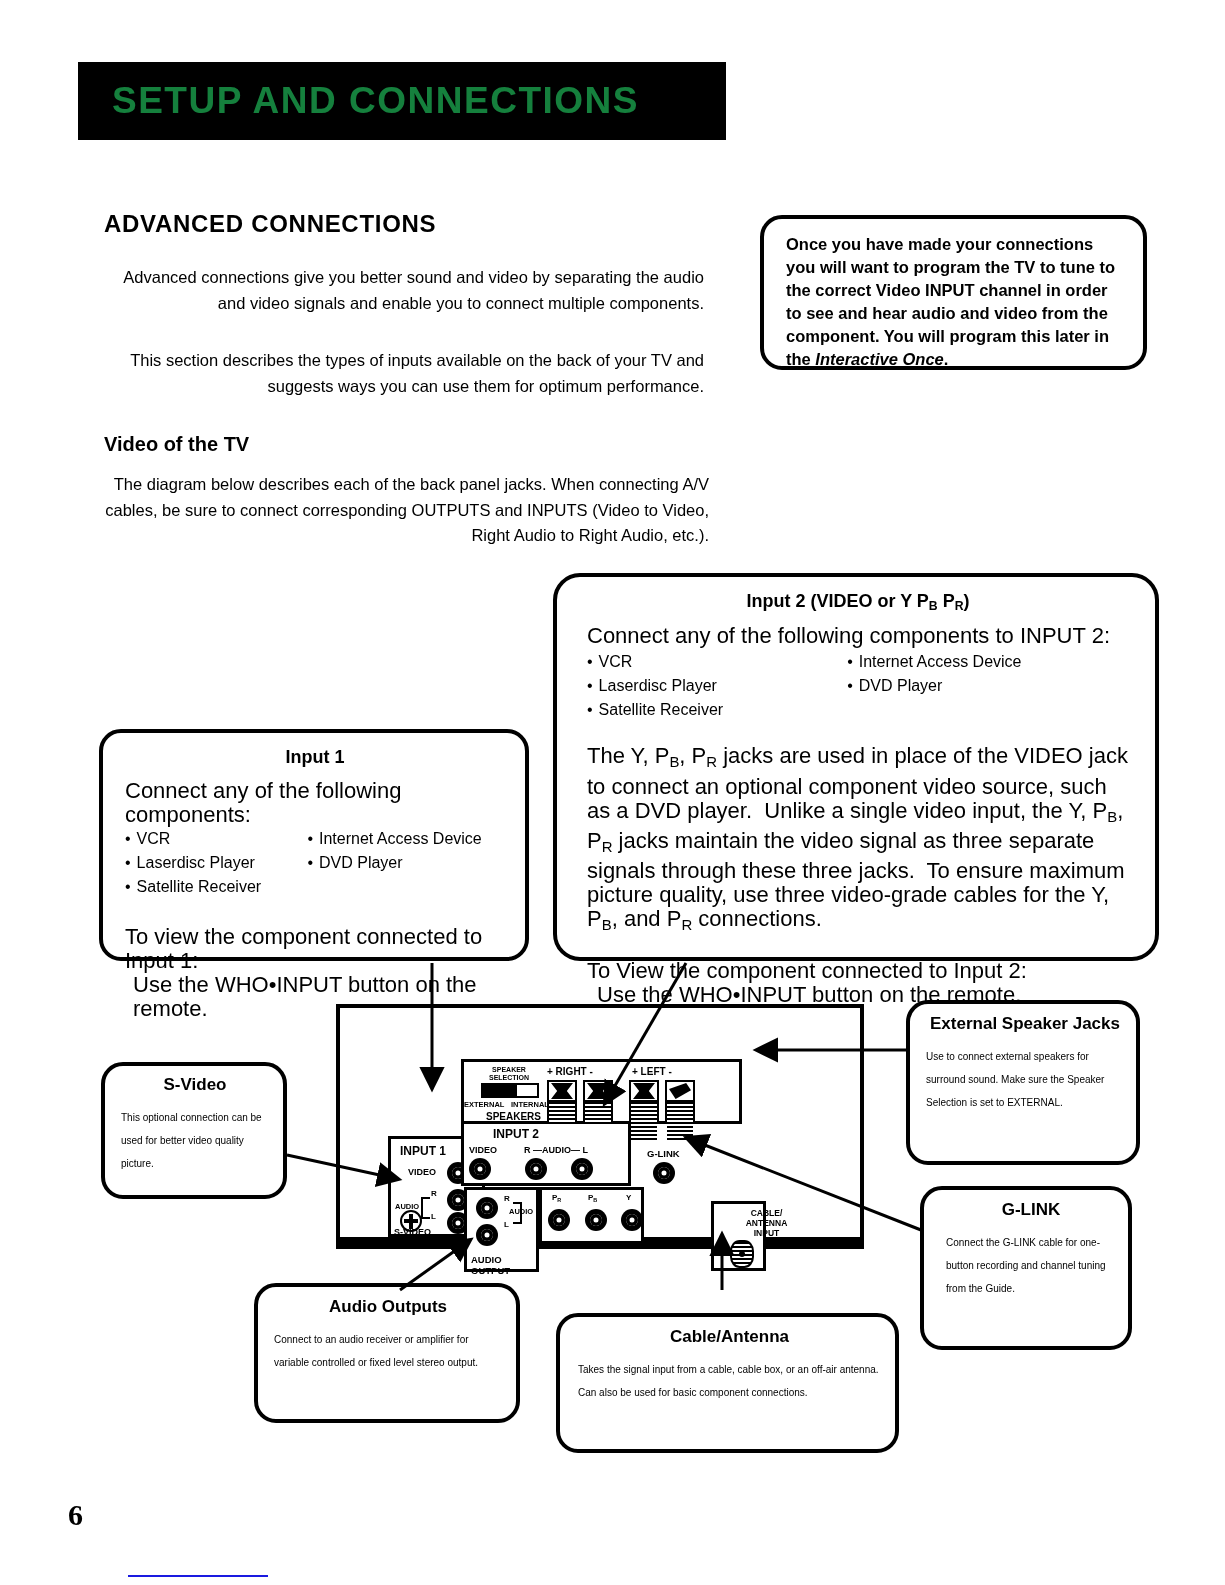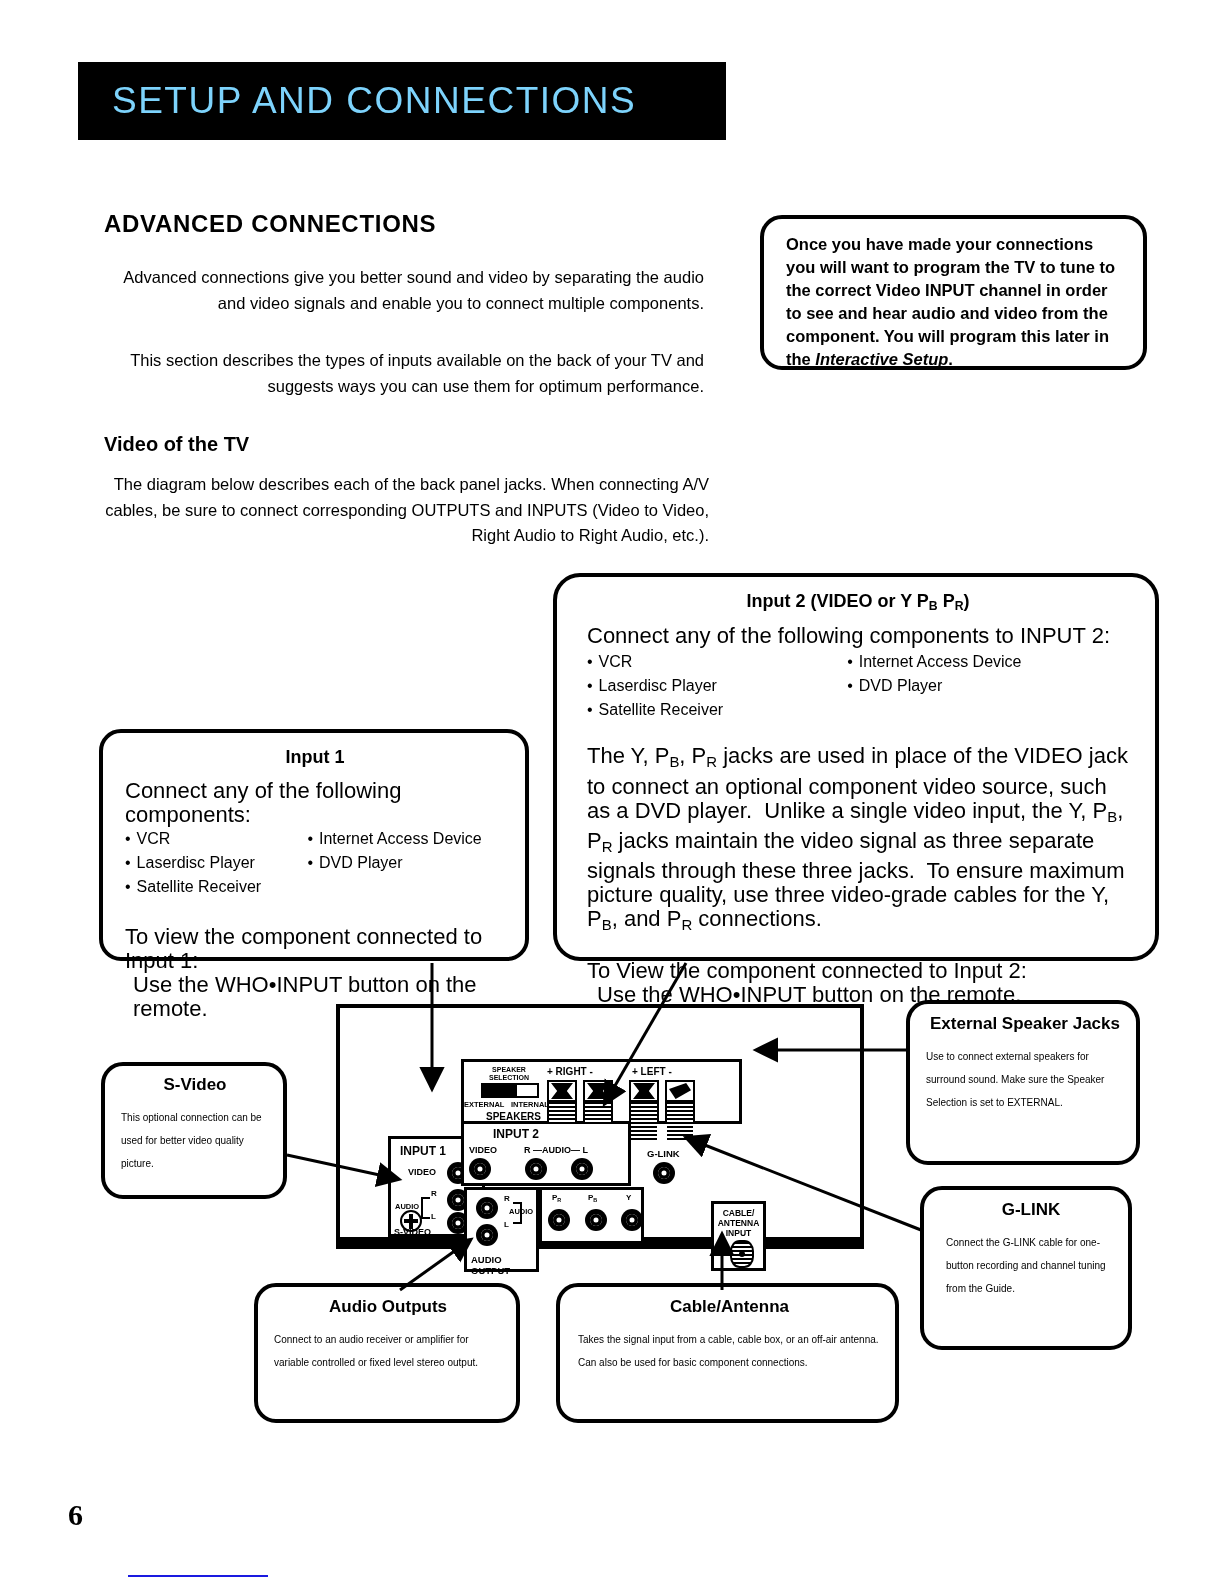--- a/index.html
+++ b/index.html
@@ -8,21 +8,21 @@
     font-family:"Liberation Sans", sans-serif;color:#000;
   }
   .page{position:absolute;inset:0;background:#fff;}
 
   
   .banner{
     position:absolute;left:78px;top:62px;width:648px;height:78px;
     background:#000;display:flex;align-items:center;
   }
   .banner-text{
-    color:#7dd3fc;font-size:37px;font-weight:normal;letter-spacing:1.5px;
+    color:#15803d;font-size:37px;font-weight:bold;letter-spacing:1.5px;
     padding-left:34px;font-family:"Liberation Sans", sans-serif;
   }
 
   
   .h2{
     position:absolute;font-size:24px;font-weight:bold;letter-spacing:.7px;
   }
   .h3{position:absolute;font-size:20px;font-weight:bold;}
   .para{
     position:absolute;font-size:16.5px;line-height:25.5px;text-align:right;
@@ -149,21 +149,21 @@
 
   <div class="banner">
     <div class="banner-text">SETUP AND CONNECTIONS</div>
   </div>
 
   <div class="h2" style="left:104px;top:210px;">ADVANCED CONNECTIONS</div>
   <div class="para" style="left:104px;top:265px;width:600px;">Advanced connections give you better sound and video by separating the audio and video signals and enable you to connect multiple components.</div>
   <div class="para" style="left:104px;top:348px;width:600px;">This section describes the types of inputs available on the back of your TV and suggests ways you can use them for optimum performance.</div>
 
   <div class="callout thick" style="left:760px;top:215px;width:387px;height:155px;padding:14px 18px 0 22px;">
-    <div class="co-body bold"><span>Once you have made your connections you will want to program the TV to tune to the correct Video INPUT channel in order to see and hear audio and video from the component. You will program this later in the </span><span class="ital">Interactive Setup</span><span>.</span></div>
+    <div class="co-body bold"><span>Once you have made your connections you will want to program the TV to tune to the correct Video INPUT channel in order to see and hear audio and video from the component. You will program this later in the </span><span class="ital">Interactive Once</span><span>.</span></div>
   </div>
 
   <div class="h3" style="left:104px;top:433px;">Video of the TV</div>
   <div class="para" style="left:104px;top:472px;width:605px;">The diagram below describes each of the back panel jacks. When connecting A/V cables, be sure to connect corresponding OUTPUTS and INPUTS (Video to Video, Right Audio to Right Audio, etc.).</div>
 
   <div class="callout thick" style="left:553px;top:573px;width:606px;height:388px;padding:14px 26px 0 30px;border-radius:27px;">
     <div class="co-title lg"><span>Input 2 (VIDEO or Y  P</span><sub>B</sub><span>  P</span><sub>R</sub><span>)</span></div>
     <div class="co-body" style="margin-bottom:2px;">Connect any of the following components to INPUT 2:</div>
     <div class="two-col">
       <ul class="bullets c1">
@@ -212,21 +212,21 @@
   <div class="callout thick" style="left:920px;top:1186px;width:212px;height:164px;padding:10px 12px 0 22px;">
     <div class="co-title">G-LINK</div>
     <div class="co-body sm">Connect the G-LINK cable for one-button recording and channel tuning from the Guide.</div>
   </div>
 
   <div class="callout thick" style="left:254px;top:1283px;width:266px;height:140px;padding:10px 14px 0 16px;">
     <div class="co-title">Audio Outputs</div>
     <div class="co-body sm">Connect to an audio receiver or amplifier for variable controlled or fixed level stereo output.</div>
   </div>
 
-  <div class="callout thick" style="left:556px;top:1283px;width:343px;height:140px;padding:10px 14px 16px 18px;">
+  <div class="callout thick" style="left:556px;top:1313px;width:343px;height:140px;padding:10px 14px 16px 18px;">
     <div class="co-title">Cable/Antenna</div>
     <div class="co-body sm">Takes the signal input from a cable, cable box, or an off-air antenna. Can also be used for basic component connections.</div>
   </div>
 
   <div class="tvbox">
 
     <div class="blk" style="left:121px;top:51px;width:281px;height:65px;">
       <div class="lbl" style="left:18px;top:4px;font-size:7px;line-height:7.5px;text-align:center;width:54px;"><span>SPEAKER</span><br><span>SELECTION</span></div>
       <div class="switch" style="left:17px;top:21px;">
           <i></i>
@@ -297,21 +297,21 @@
       <div class="lbl" style="left:84px;top:3px;font-size:8px;">Y</div>
       <div class="jack sm" style="left:6px;top:19px;"></div>
       <div class="jack sm" style="left:43px;top:19px;"></div>
       <div class="jack sm" style="left:79px;top:19px;"></div>
     </div>
 
     <div class="lbl" style="left:307px;top:140px;font-size:9.5px;">G-LINK</div>
     <div class="jack sm" style="left:313px;top:154px;"></div>
 
     <div class="blk" style="left:371px;top:193px;width:55px;height:70px;">
-      <div class="lbl" style="left:0;top:4px;width:100%;text-align:center;font-size:8.5px;line-height:10px;"><span>CABLE/</span><br><span>ANTENNA</span><br><span>INPUT</span></div>
+      <div class="lbl" style="left:0;top:4px;width:100%;text-align:center;font-size:8.5px;line-height:10px;padding-left:28px;"><span>CABLE/</span><br><span>ANTENNA</span><br><span>INPUT</span></div>
       <div class="coax" style="left:16px;top:36px;">
           <i></i>
           <b></b>
         </div>
     </div>
   </div>
 
   <svg class="svglayer">
     <defs>
       <marker id="ah" markerWidth="9" markerHeight="9" refX="7" refY="4.2" orient="auto">

